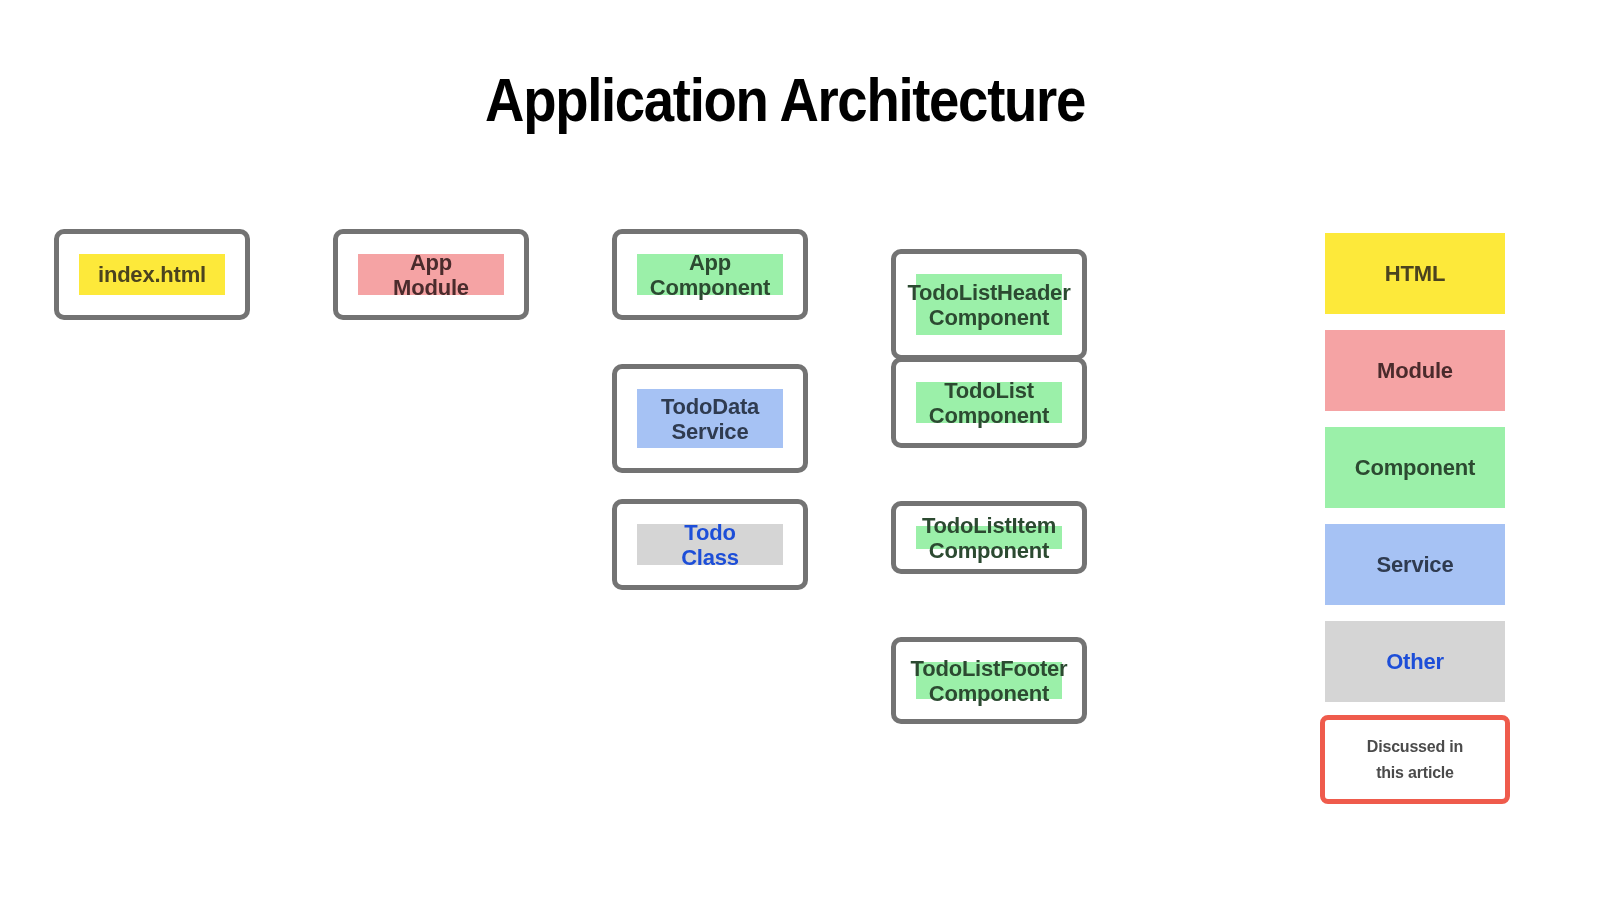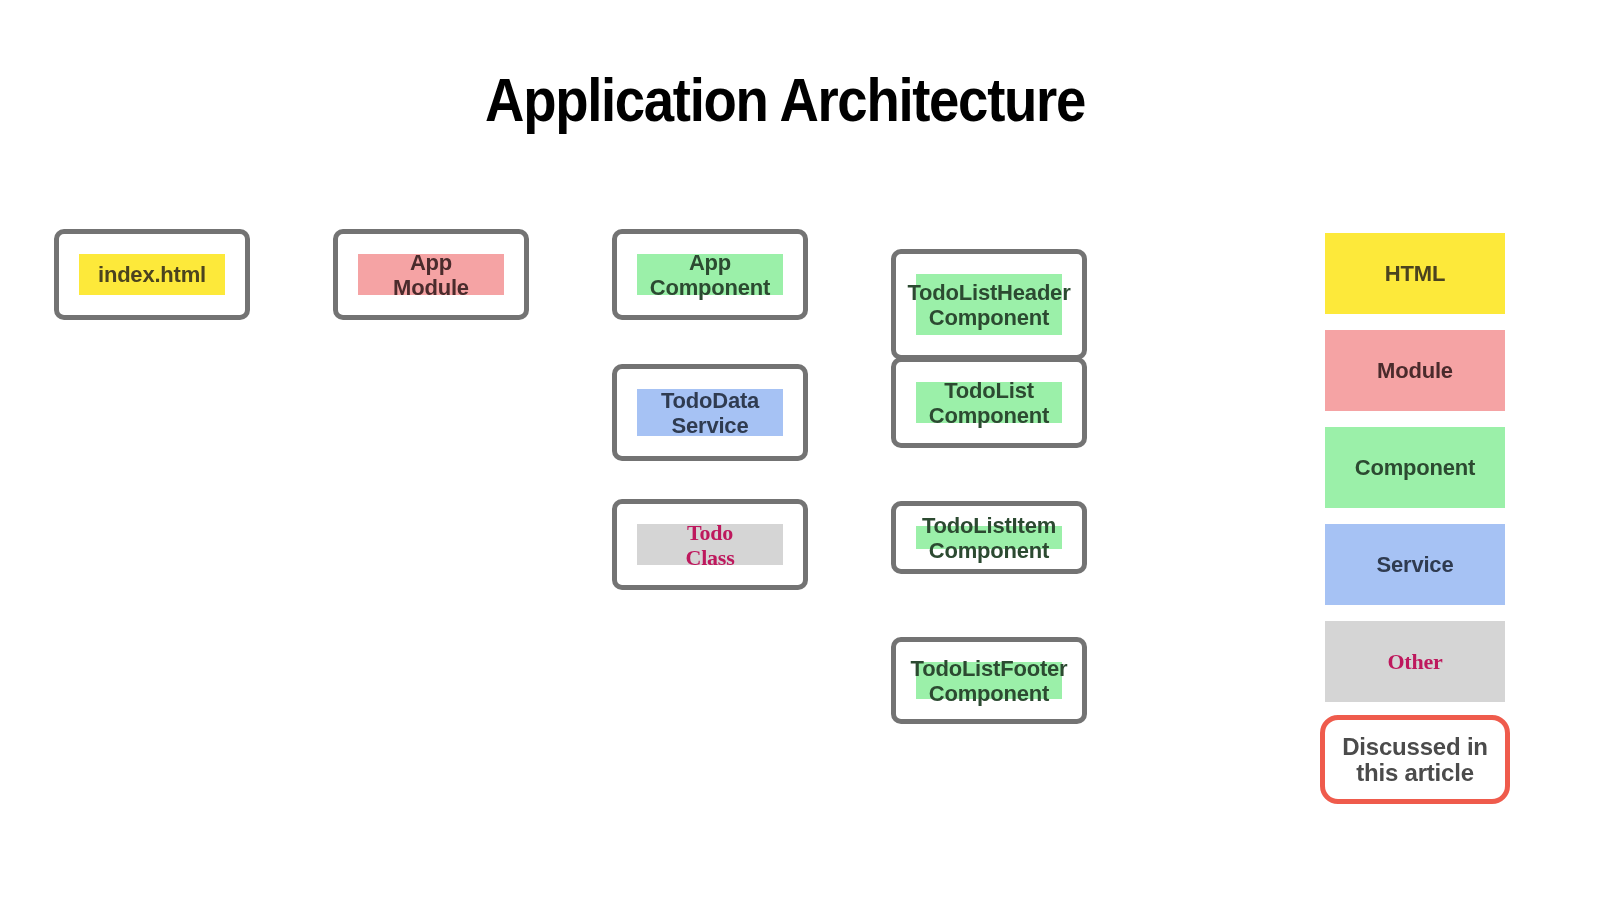--- a/index.html
+++ b/index.html
@@ -52,46 +52,46 @@
     line-height: 25px;
     font-weight: bold;
     letter-spacing: -0.2px;
     white-space: pre-line;
   }
 
   .fill-html      { background: #fde93a; color: #4b431f; }
   .fill-module    { background: #f5a3a4; color: #4a2b2c; }
   .fill-component { background: #9bf0a9; color: #2c4a31; }
   .fill-service   { background: #a6c2f4; color: #2f3b50; }
-  .fill-other     { background: #d5d5d5; color: #be185d; font-family: Liberation Serif, serif; }
+  .fill-other     { background: #d5d5d5; color: #1d4ed8; }
 
   
   .legend-swatch {
     position: absolute;
     box-sizing: border-box;
     display: flex;
     align-items: center;
     justify-content: center;
     text-align: center;
     font-size: 22px;
     line-height: 26px;
     font-weight: bold;
     letter-spacing: -0.2px;
   }
   .legend-outline {
     position: absolute;
     box-sizing: border-box;
     border: 5px solid #ef5b4c;
-    border-radius: 18px;
+    border-radius: 8px;
     background: #ffffff;
     display: flex;
     align-items: center;
     justify-content: center;
     text-align: center;
-    font-size: 24px;
+    font-size: 16px;
     line-height: 26px;
     font-weight: bold;
     letter-spacing: -0.2px;
     color: #4b4b4b;
     white-space: pre-line;
   }
 </style>
 </head>
 <body>
 
@@ -102,21 +102,21 @@
       <div class="node-inner fill-html">index.html</div>
     </div>
     <div class="node" style="left: 333px; top: 229px; width: 196px; height: 91px;">
       <div class="node-inner fill-module">App
 Module</div>
     </div>
     <div class="node" style="left: 612px; top: 229px; width: 196px; height: 91px;">
       <div class="node-inner fill-component">App
 Component</div>
     </div>
-    <div class="node" style="left: 612px; top: 364px; width: 196px; height: 97px;">
+    <div class="node" style="left: 612px; top: 364px; width: 196px; height: 109px;">
       <div class="node-inner fill-service">TodoData
 Service</div>
     </div>
     <div class="node" style="left: 612px; top: 499px; width: 196px; height: 91px;">
       <div class="node-inner fill-other">Todo
 Class</div>
     </div>
     <div class="node" style="left: 891px; top: 229px; width: 196px; height: 111px; margin-top: 20px;">
       <div class="node-inner fill-component">TodoListHeader
 Component</div>

